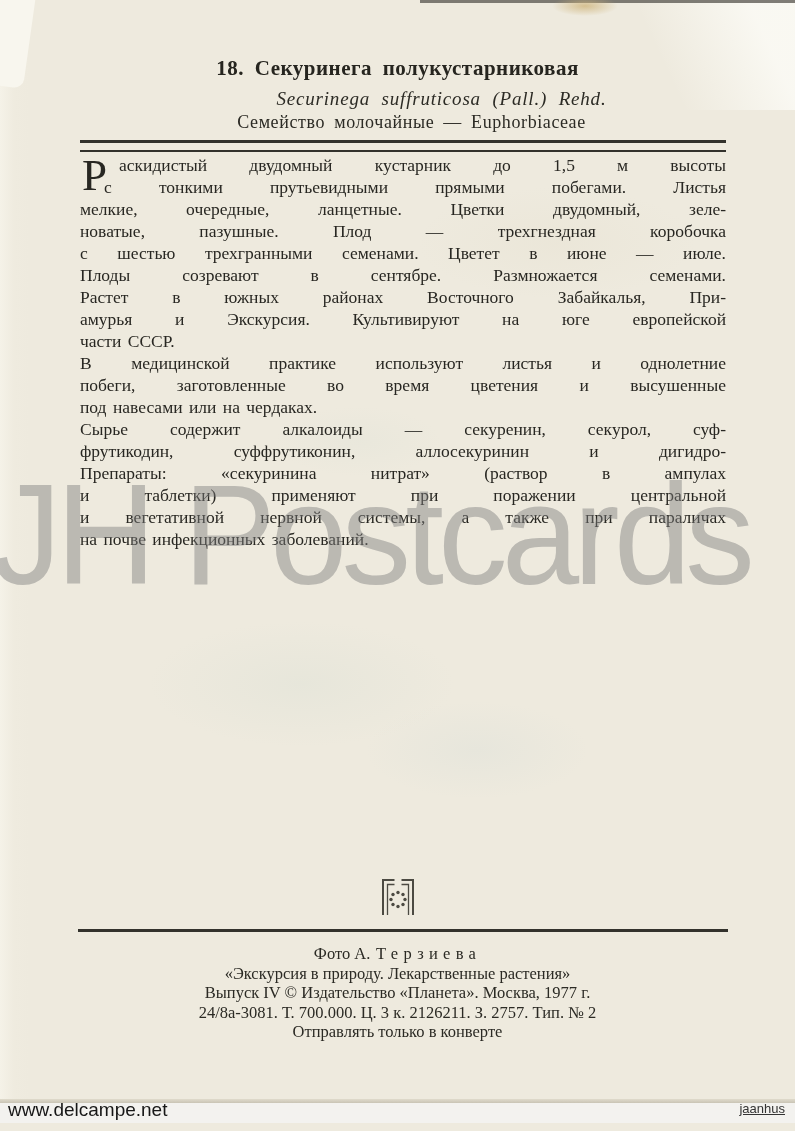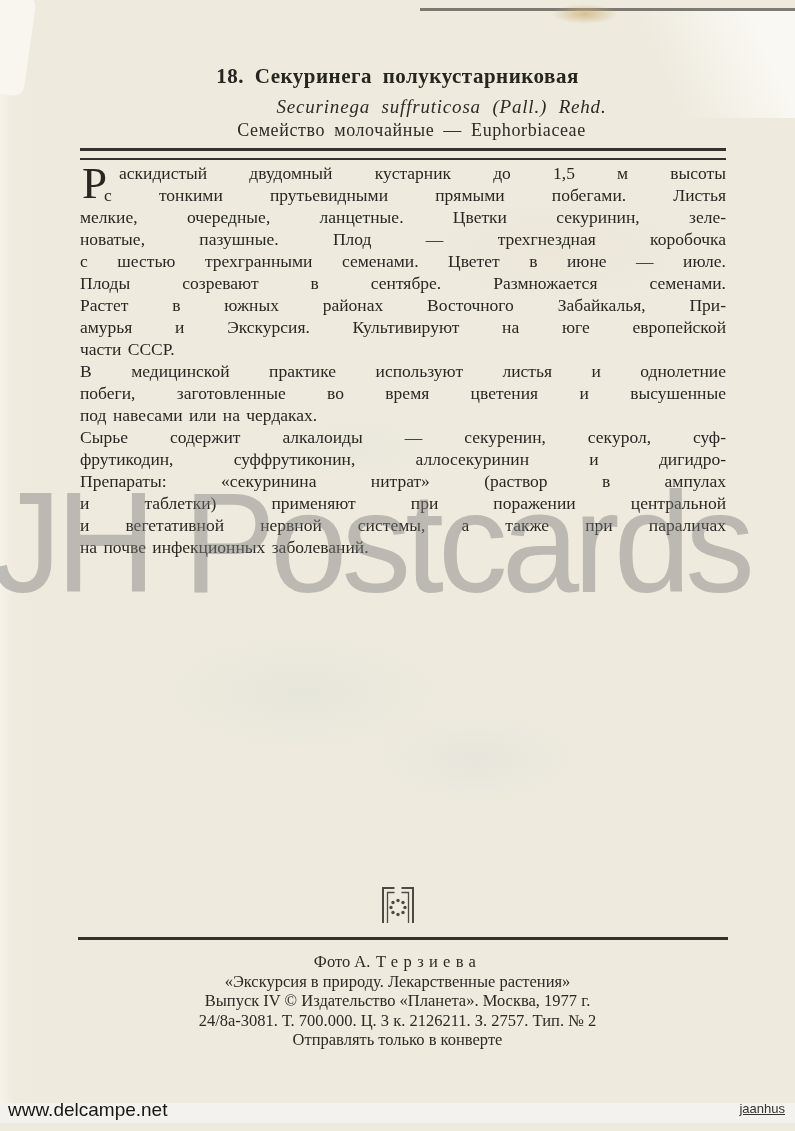--- a/index.html
+++ b/index.html
@@ -11,21 +11,20 @@
   }
   .postcard{
     position:absolute;left:0;top:0;width:795px;height:1103px;
     background:
       radial-gradient(220px 90px at 38% 62%, rgba(168,196,188,.10), transparent 70%),
       radial-gradient(160px 70px at 60% 68%, rgba(160,190,200,.09), transparent 70%),
       radial-gradient(120px 50px at 45% 40%, rgba(170,200,190,.07), transparent 70%),
       radial-gradient(200px 80px at 70% 22%, rgba(210,200,170,.10), transparent 70%),
       linear-gradient(90deg,#f5f2e8 0px,#efebdf 14px,#eeeade 30px),
       #eeeade;
-    margin-top: 8px;
   }
   
   .edge-top{position:absolute;top:0;left:420px;right:0;height:3px;background:#55534c;opacity:.75;}
   .corner-tr{position:absolute;top:0;right:0;width:210px;height:110px;
     background:linear-gradient(245deg, rgba(250,249,243,.95) 18%, rgba(250,249,243,0) 62%);}
   .stain-tr{position:absolute;top:-4px;left:552px;width:66px;height:20px;border-radius:50%;
     background:radial-gradient(closest-side, rgba(205,178,120,.75), rgba(205,178,120,0));}
   .corner-tl{position:absolute;top:-14px;left:-18px;width:48px;height:100px;background:#f8f6ee;
     transform:rotate(8deg);border-radius:10px;}
   .edge-bottom{position:absolute;left:0;top:1099px;width:795px;height:4px;
@@ -79,21 +78,21 @@
   <div class="title">18. Секуринега полукустарниковая</div>
   <div class="latin">Securinega suffruticosa (Pall.) Rehd.</div>
   <div class="family">Семейство молочайные — Euphorbiaceae</div>
 
   <div class="rule-double"></div>
 
   <div class="body-text">
     <span class="drop-cap">Р</span>
   <div class="body-line drop-1">аскидистый двудомный кустарник до 1,5 м высоты</div>
       <div class="body-line drop-2">с тонкими прутьевидными прямыми побегами. Листья</div>
-      <div class="body-line">мелкие, очередные, ланцетные. Цветки секуринин, зеле-</div>
+      <div class="body-line">мелкие, очередные, ланцетные. Цветки двудомный, зеле-</div>
       <div class="body-line">новатые, пазушные. Плод — трехгнездная коробочка</div>
       <div class="body-line">с шестью трехгранными семенами. Цветет в июне — июле.</div>
       <div class="body-line">Плоды созревают в сентябре. Размножается семенами.</div>
       <div class="body-line">Растет в южных районах Восточного Забайкалья, При-</div>
       <div class="body-line">амурья и Экскурсия. Культивируют на юге европейской</div>
       <div class="body-line para-end">части СССР.</div>
       <div class="body-line">В медицинской практике используют листья и однолетние</div>
       <div class="body-line">побеги, заготовленные во время цветения и высушенные</div>
       <div class="body-line para-end">под навесами или на чердаках.</div>
       <div class="body-line">Сырье содержит алкалоиды — секуренин, секурол, суф-</div>

